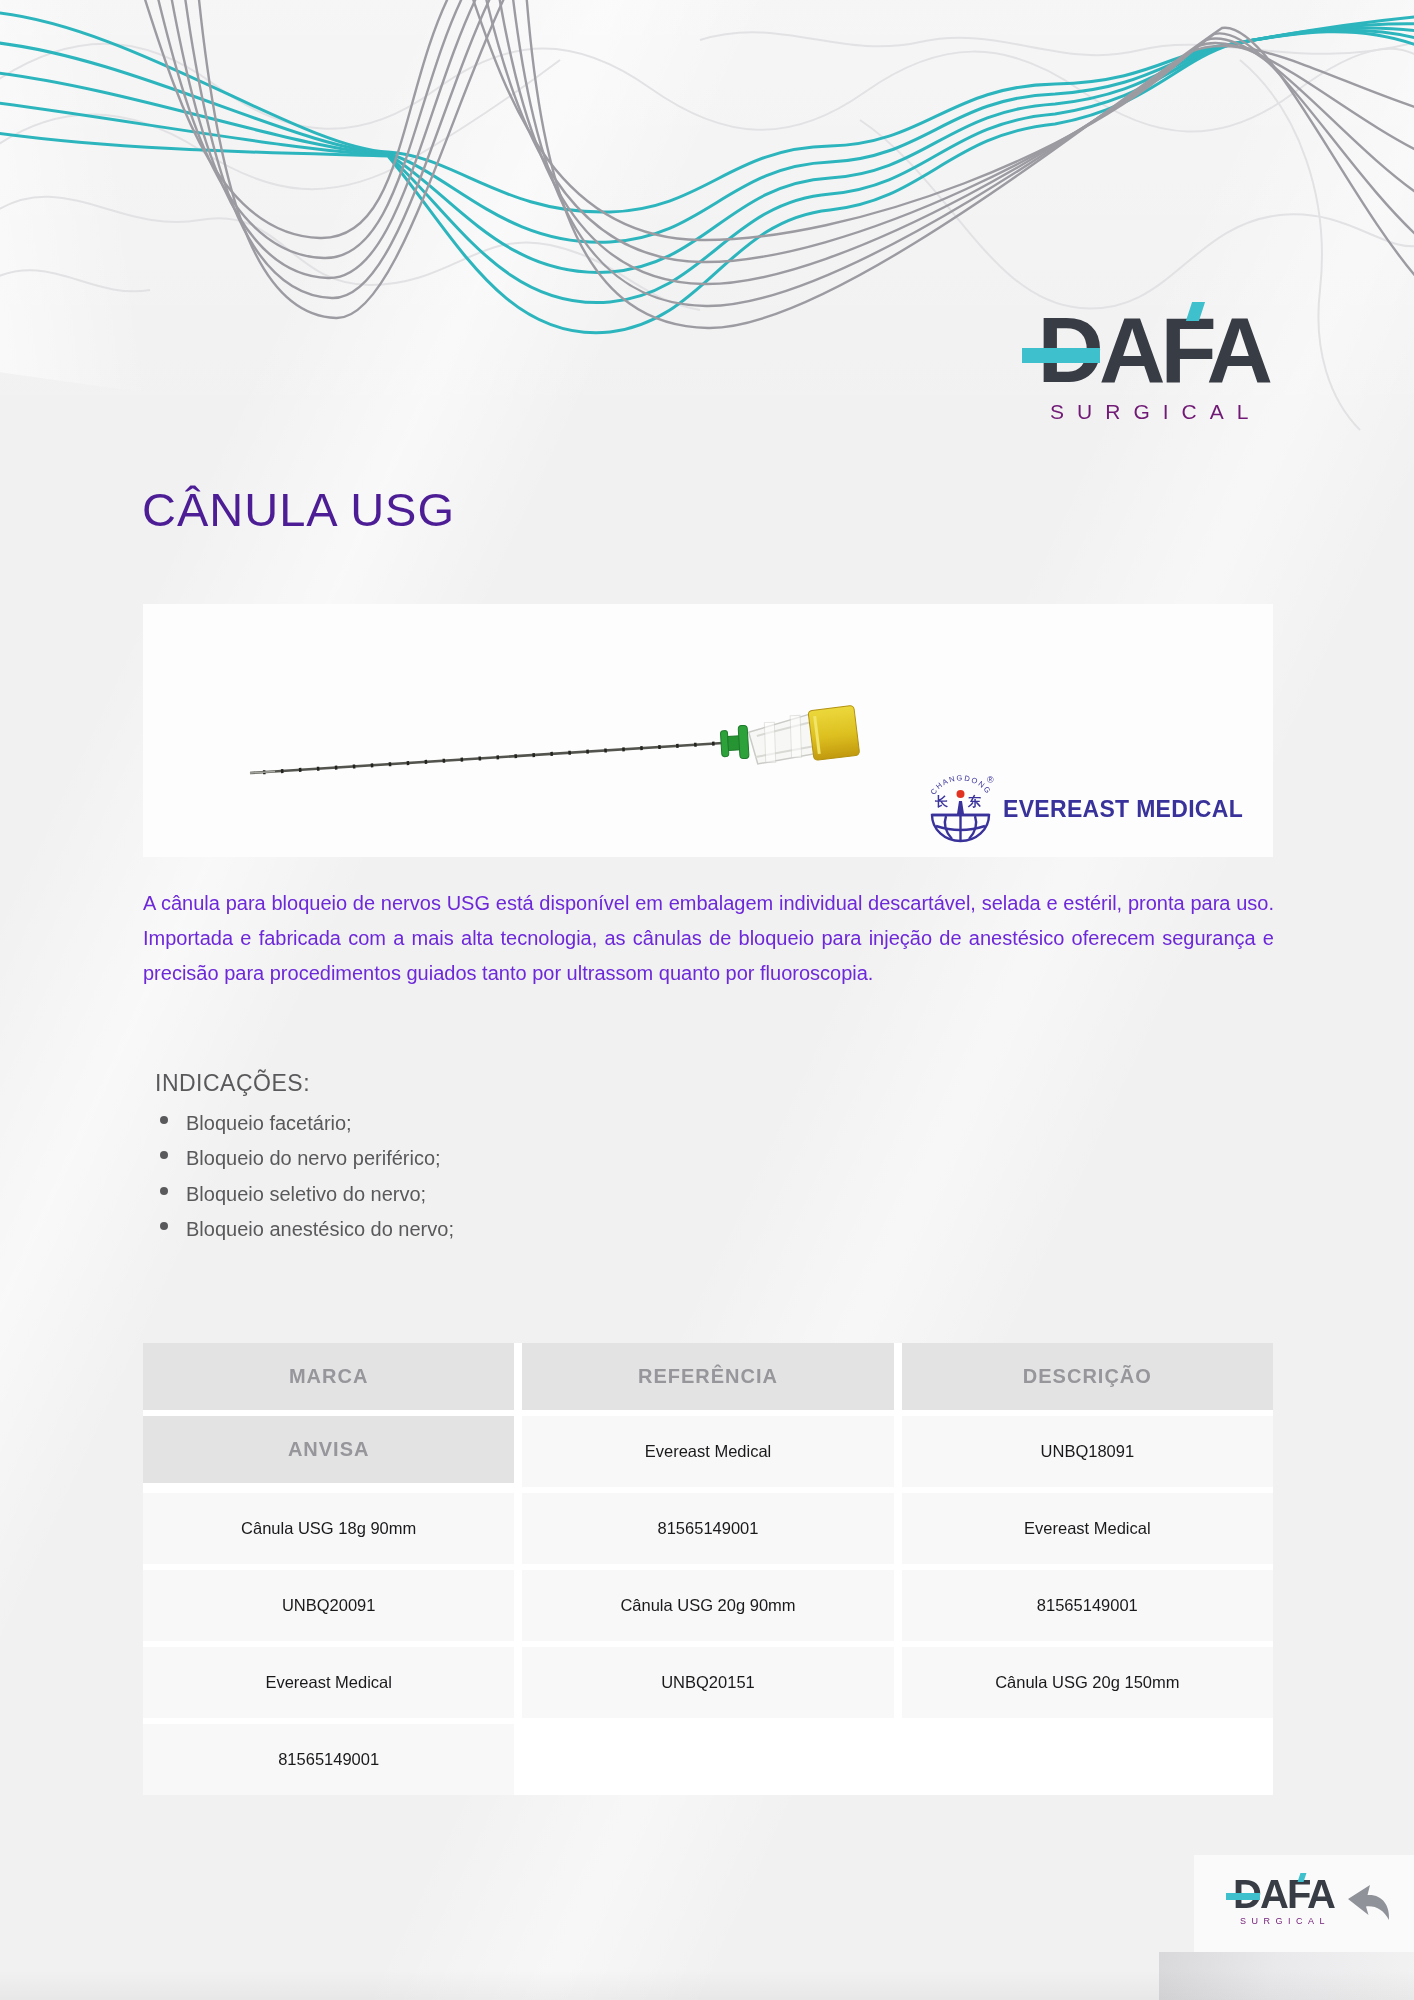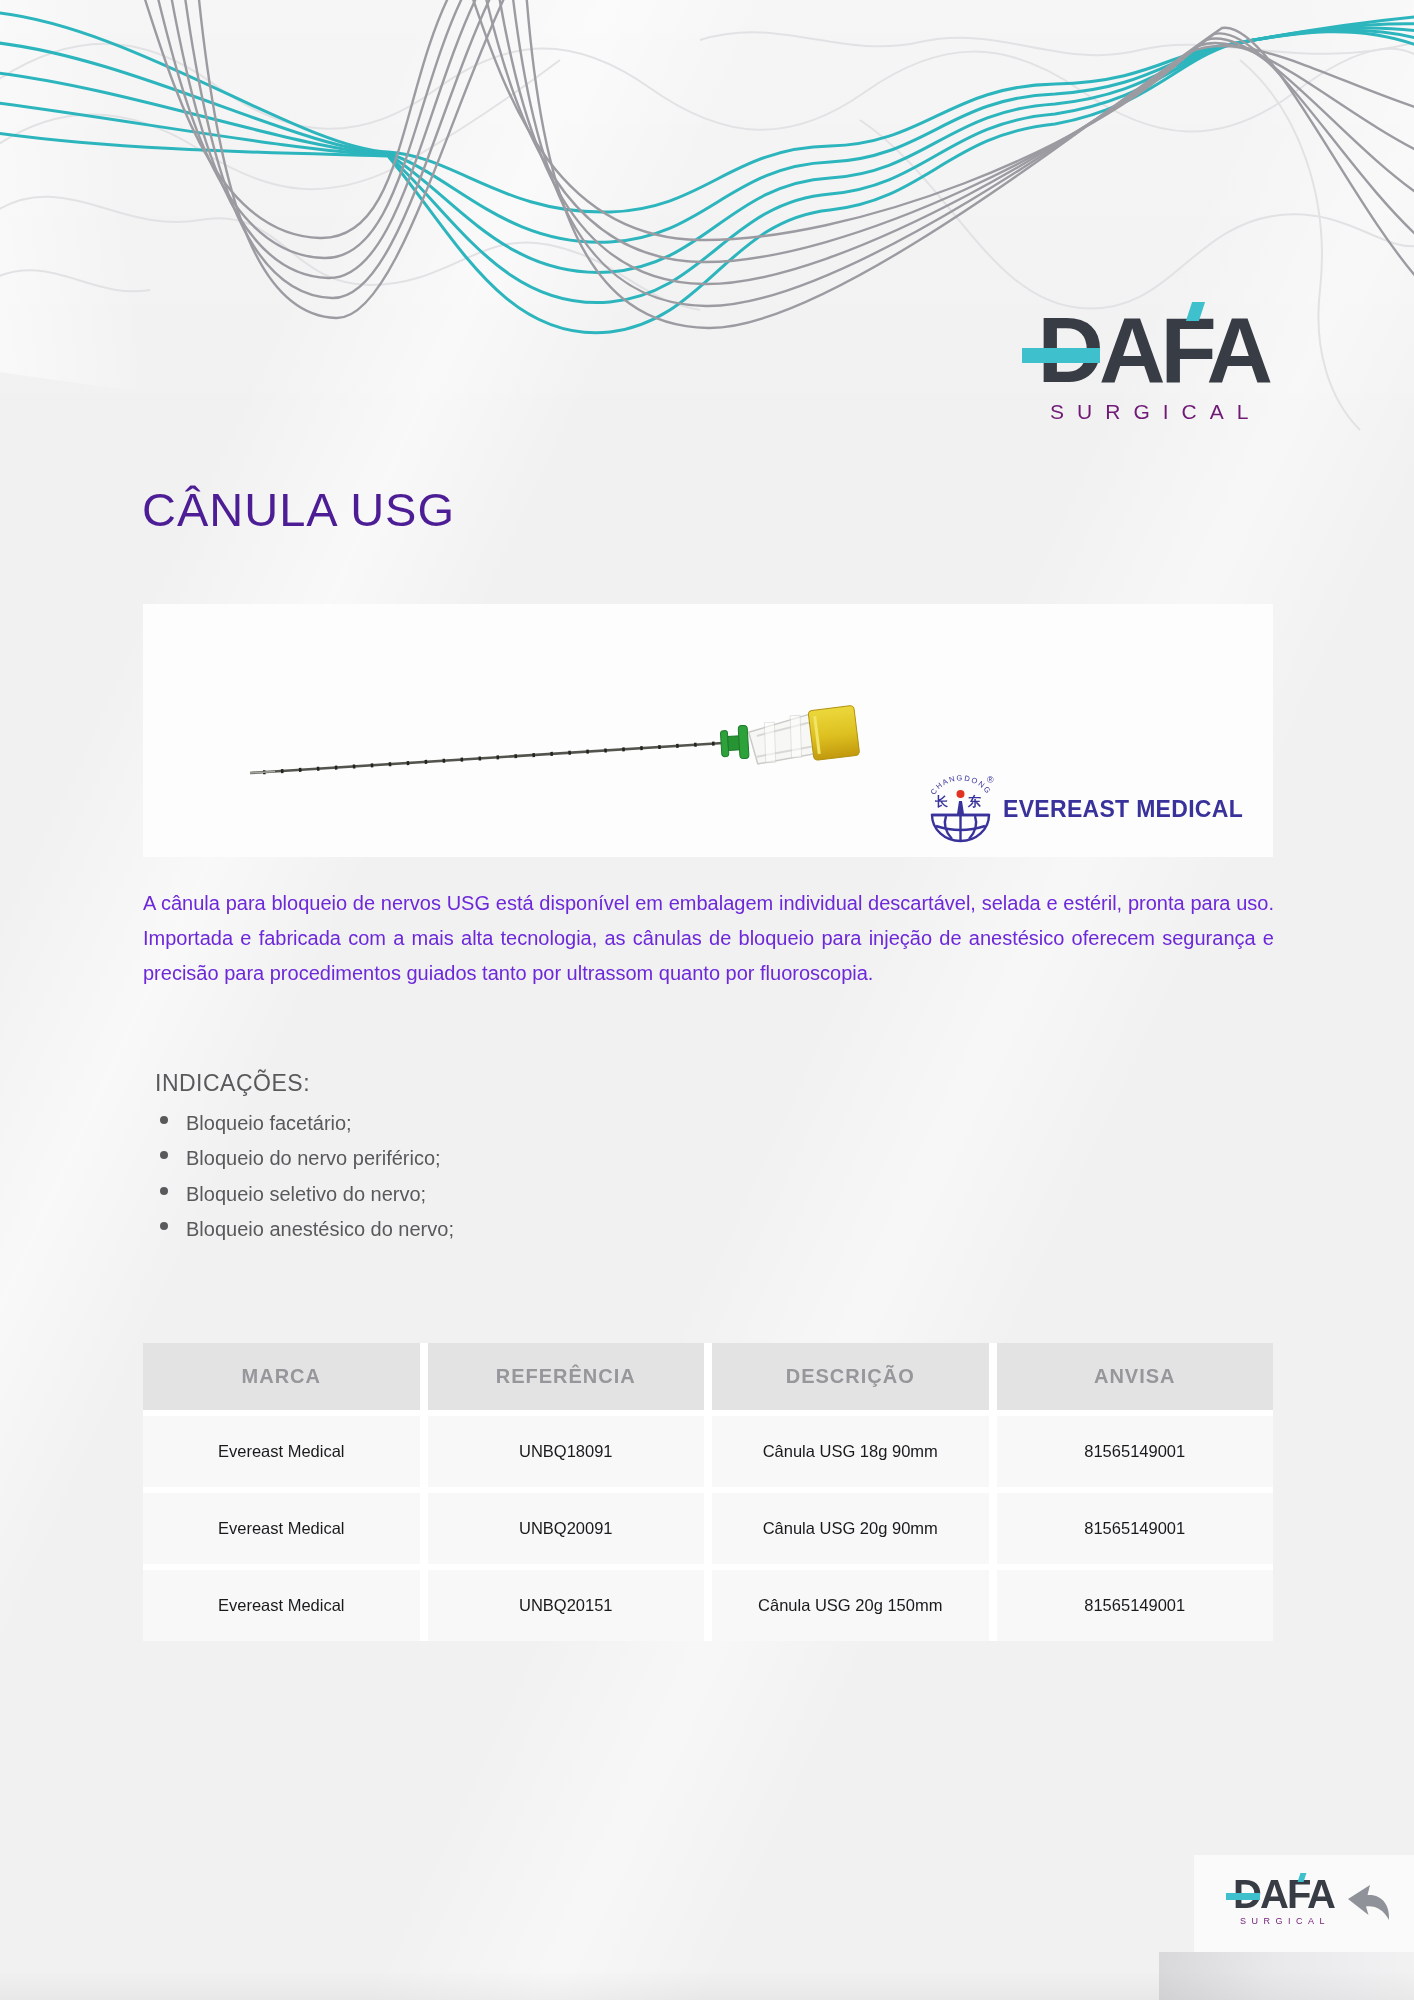--- a/index.html
+++ b/index.html
@@ -56,21 +56,21 @@
     line-height:34.8px; color:#6d28d9; text-align:justify; }
 
   .ind-head { position:absolute; left:143px; top:1070px; font-size:23px; color:#59595b; letter-spacing:.5px;margin-left:12px; }
   .ind-list { position:absolute; left:160px; top:1106px; list-style:none; }
   .ind-list li { display:flex; align-items:center; font-size:20px; color:#59595b; line-height:35.4px; }
   .dot { width:8px; height:8px; border-radius:50%; background:#59595b; margin-right:18px;
     flex:0 0 auto; position:relative; top:-4px; }
 
   
   .spec-table { position:absolute; left:143px; top:1343px; width:1130px; background:#ffffff;
-    display:grid; grid-template-columns:repeat(4,1fr); column-gap:8px; row-gap:6px; }
+    display:grid; grid-template-columns:repeat(3,1fr); column-gap:8px; row-gap:6px; }
   .th { height:67px; background:#e3e3e4; display:flex; align-items:center; justify-content:center;
     font-size:20px; font-weight:bold; color:#96969b; letter-spacing:1px; }
   .td { height:71px; background:#f8f8f9; display:flex; align-items:center; justify-content:center;
     font-size:16.5px; color:#1a1a1c; }
 
   
   .footer-panel { position:absolute; right:0; top:1855px; width:220px; height:97px; background:#fafafb; }
   .back-arrow { position:absolute; right:22px; top:1884px; width:46px; height:40px; cursor:pointer; }
   .bottom-shade { position:absolute; right:0; bottom:0; width:255px; height:48px;
     background:linear-gradient(100deg,#d8d8db 0%, #e9e9eb 45%, #f2f2f3 100%); }

